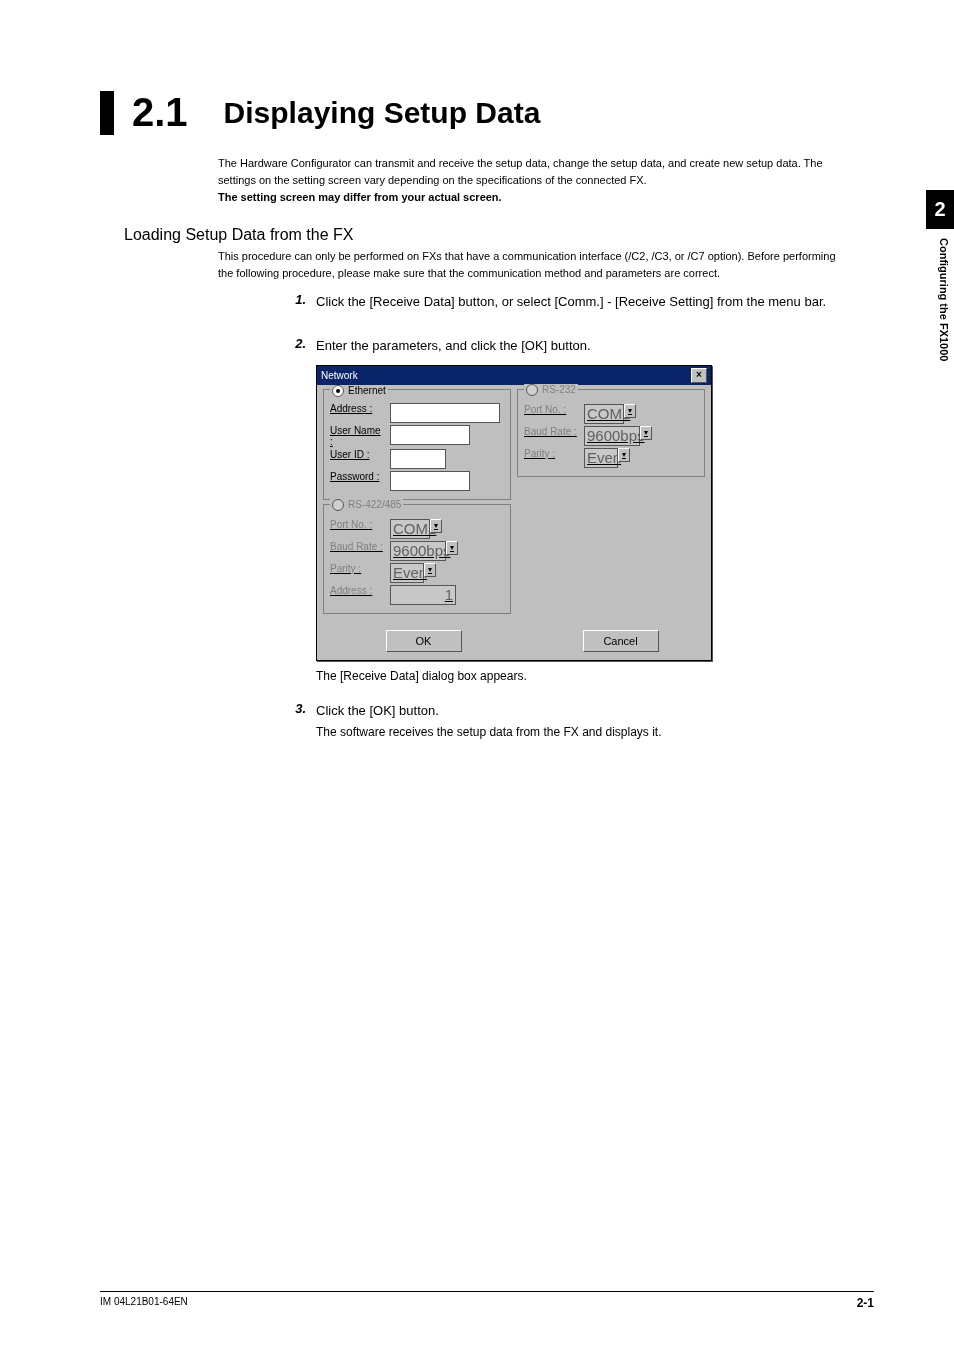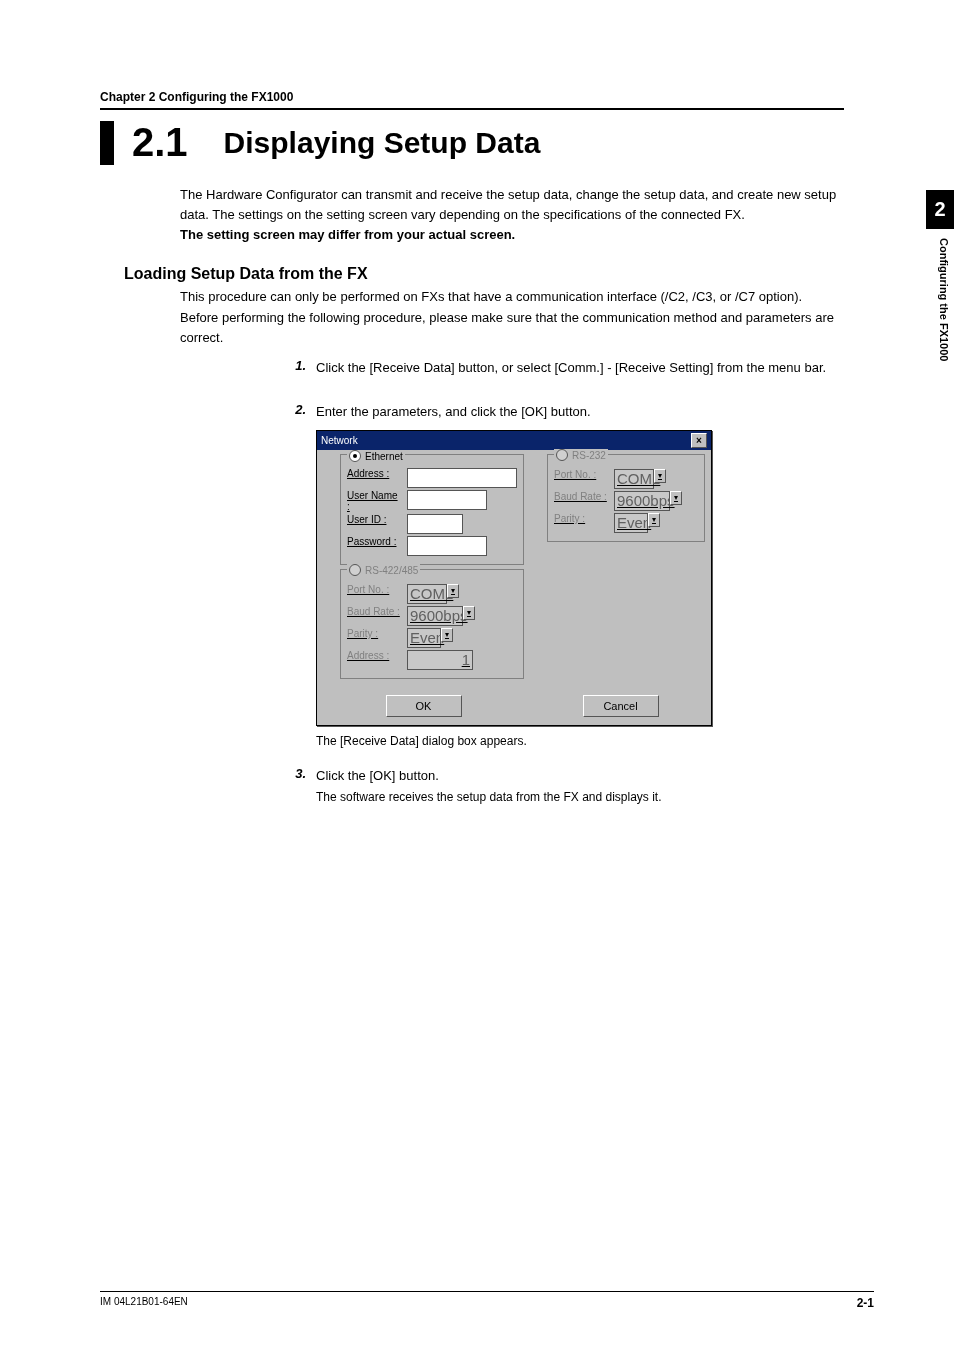--- a/index.html
+++ b/index.html
@@ -40,29 +40,29 @@
   .section-number {
     font-size: 40px;
     font-weight: bold;
     margin-right: 36px;
   }
   .section-title {
     font-size: 30px;
     font-weight: bold;
   }
   .body-text {
-    font-size: 13px;
+    font-size: 11px;
     line-height: 1.55;
-    margin-left: 80px;
+    margin-left: 118px;
     margin-right: 30px;
   }
   .body-text.bold { font-weight: bold; }
   .subheading {
     font-size: 16px;
-    font-weight: bold;
+    font-weight: normal;
     margin: 20px 30px 4px 24px;
   }
   .step-list {
     margin-left: 180px;
     margin-right: 30px;
     font-size: 13px;
   }
   .step {
     display: flex;
     margin-top: 10px;
@@ -102,21 +102,21 @@
     border: 1px solid #fff;
     border-right-color: #555; border-bottom-color: #555;
     display: flex; align-items: center; justify-content: center;
     color: #000; font-weight: bold; font-size: 10px; line-height: 1;
   }
   .dlg-body {
     display: flex;
     padding: 4px 6px 6px 6px;
     gap: 6px;
   }
-  .dlg-col { flex: 1; margin-left: 17px; }
+  .dlg-col { flex: 1; }
   .fieldset {
     border: 1px solid #808080;
     padding: 4px 6px 6px 6px;
     margin-bottom: 4px;
     position: relative;
   }
   .fs-legend {
     position: relative;
     top: -10px;
     background: #bfbfbf;
@@ -215,21 +215,20 @@
     display: flex;
     justify-content: space-between;
   }
   .footer .pg { font-weight: bold; font-size: 12px; }
 </style>
 </head>
 <body>
 
 <div class="page">
 
-  <div class="chapter-line">Chapter 2    Configuring the FX1000</div>
 
   <div class="section-header">
     <div class="section-block"></div>
     <div class="section-number">2.1</div>
     <div class="section-title">Displaying Setup Data</div>
   </div>
 
   <div class="body-text" style="margin-top:18px;">The Hardware Configurator can transmit and receive the setup data, change the setup data, and create new setup data.  The settings on the setting screen vary depending on the specifications of the connected FX.</div>
   <div class="body-text bold">The setting screen may differ from your actual screen.</div>
 

